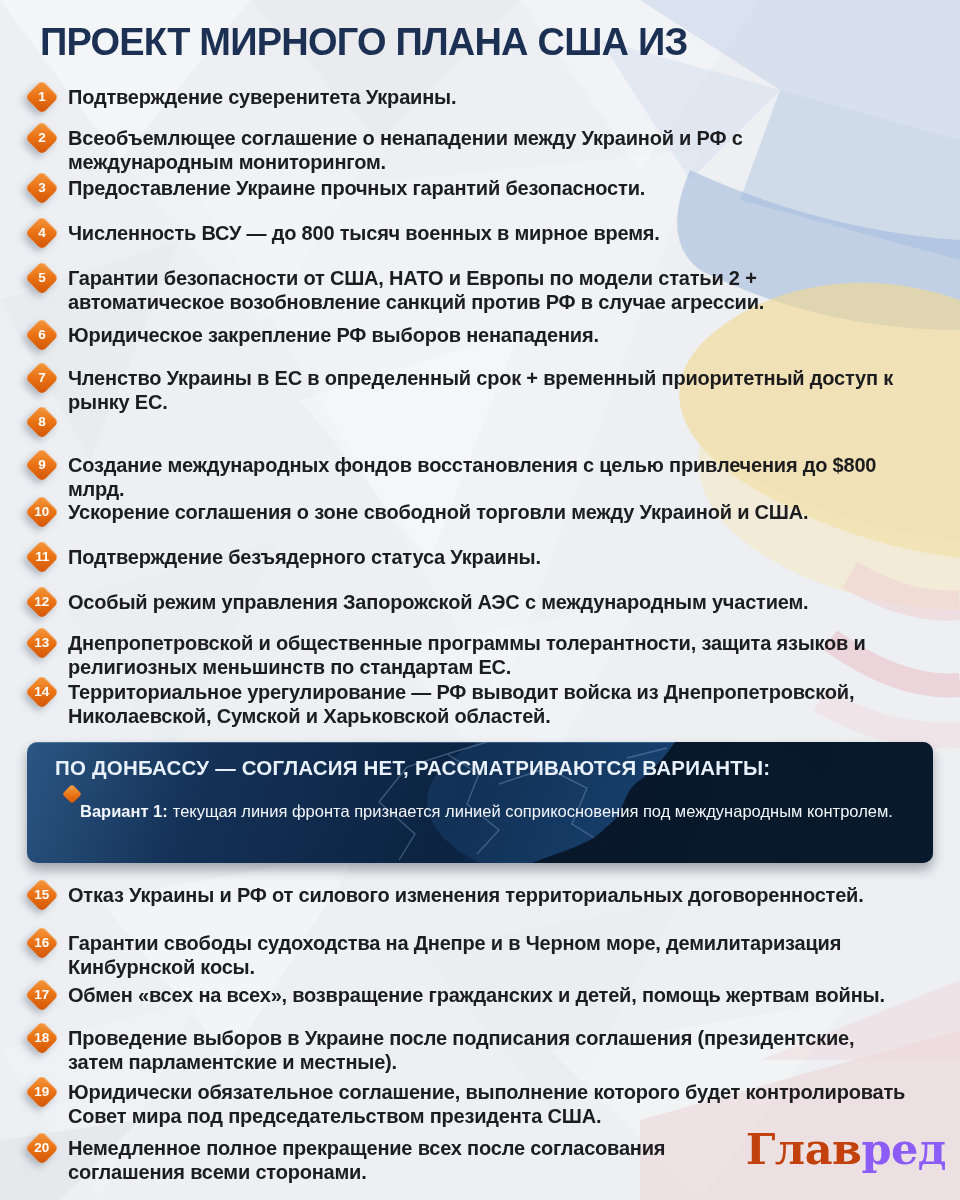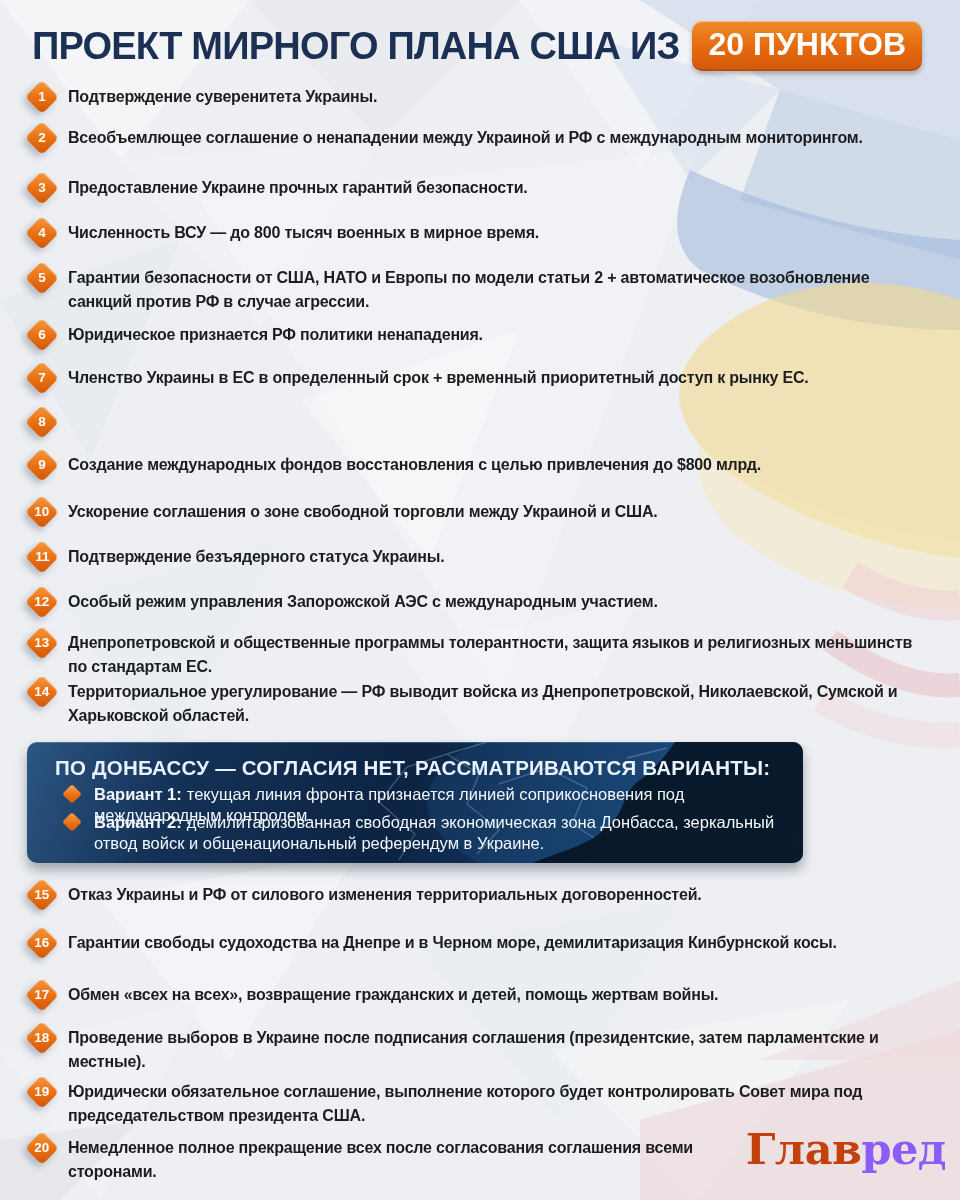--- a/index.html
+++ b/index.html
@@ -4,55 +4,55 @@
 <style>
   html,body{margin:0;padding:0;}
   body{font-family:"Liberation Sans", sans-serif; background:#cfd3d8;}
   .canvas{
     position:relative; width:960px; height:1200px; margin:0 auto;
     background:#edeff2; overflow:hidden;
   }
   .bg-svg{position:absolute; inset:0; z-index:0;}
 
   
-  .header{position:absolute; top:21px; left:32px; right:16px; z-index:2;
+  .header{position:absolute; top:21px; left:40px; right:16px; z-index:2;
     display:flex; align-items:center; gap:13px;}
   .title{font-size:38px; font-weight:bold; color:#1c3054; letter-spacing:-0.8px; white-space:nowrap;}
   .badge{
     background:linear-gradient(180deg,#f08a2a 0%,#e4690e 55%,#d2580b 100%);
     color:#fff; font-size:32px; font-weight:bold; padding:5px 16px 8px;
     border-radius:10px; white-space:nowrap;
     box-shadow:0 3px 5px rgba(0,0,0,.25), inset 0 1px 0 rgba(255,255,255,.45), inset 0 -2px 0 rgba(0,0,0,.12);
   }
 
   
   .item{position:absolute; left:27px; z-index:2; display:flex; align-items:flex-start;}
   .marker{
     flex:0 0 auto; width:24px; height:24px; margin-left:3px;
     transform:rotate(45deg); border-radius:5px;
     background:linear-gradient(135deg,#f59b42 0%,#ea7315 48%,#d05407 100%);
     box-shadow:0 5px 7px rgba(120,132,148,.5), inset 0 1px 0 rgba(255,255,255,.3);
     display:flex; align-items:center; justify-content:center;
   }
   .marker span{transform:rotate(-45deg); color:#fff; font-size:13.5px; font-weight:bold; line-height:1;}
-  .itext{margin-left:14px; font-size:16px; line-height:24px; color:#1d1d20;
+  .itext{margin-left:14px; font-size:20px; line-height:24px; color:#1d1d20;
     font-weight:600; letter-spacing:-0.2px; max-width:845px;}
   .w700 .itext{max-width:700px;}
 
   
   .donbas{
-    position:absolute; left:27px; top:742px; width:776px; height:121px; z-index:2;
+    position:absolute; left:27px; top:742px; width:906px; height:121px; z-index:2;
     border-radius:10px; overflow:hidden;
     background:linear-gradient(110deg,#2b5683 0%,#143156 20%,#0c2342 48%,#16406e 80%,#1d4d82 100%);
     box-shadow:0 7px 12px rgba(20,30,45,.35), inset 0 1px 0 rgba(150,180,215,.35);
   }
   .donbas-map{position:absolute; inset:0;}
   .donbas-heading{position:absolute; left:28px; top:14px; font-size:20.5px; font-weight:bold;
     color:#e8f0fa; letter-spacing:.2px; z-index:2;}
-  .variant{position:absolute; left:38px; z-index:2; display:flex; align-items:flex-start;}
+  .variant{position:absolute; left:38px; z-index:2; display:flex; align-items:flex-start;flex-direction:column;}
   .variant .bullet{flex:0 0 auto; width:14px; height:14px; margin-top:3px;
     transform:rotate(45deg); border-radius:3px;
     background:linear-gradient(135deg,#f7a44d 0%,#e96f12 60%,#d55709 100%);}
   .vtext{margin-left:15px; color:#f3f7fb; font-size:16.5px; line-height:21px;}
   .vlabel{font-weight:bold; margin-right:5px;}
   .variant-1{top:42px;}
   .variant-2{top:70px;}
   .variant-2 .vtext{max-width:750px;}
 
   
@@ -94,21 +94,20 @@
     <path d="M850,575 Q910,610 960,605" stroke="#f0cdd2" stroke-width="30" fill="none" opacity="0.5"></path>
     <path d="M830,640 Q900,690 960,685" stroke="#e8b6bd" stroke-width="24" fill="none" opacity="0.45"></path>
     <path d="M820,700 Q890,740 960,735" stroke="#f2d8da" stroke-width="26" fill="none" opacity="0.4"></path>
 
     <polygon points="640,1120 960,1030 960,1200 640,1200" fill="#ecd3d6" opacity="0.55"></polygon>
     <polygon points="760,1060 960,980 960,1060" fill="#f0dadc" opacity="0.5"></polygon>
   </svg>
 
   <div class="header">
     <span class="title">ПРОЕКТ МИРНОГО ПЛАНА США ИЗ</span>
-    <span class="badge">20 ПУНКТОВ</span>
   </div>
 
   <div class="item" style="top:85px">
       <div class="marker">
         <span>1</span>
       </div>
       <div class="itext">Подтверждение суверенитета Украины.</div>
     </div>
   <div class="item" style="top:126px">
       <div class="marker">
@@ -131,21 +130,21 @@
   <div class="item" style="top:266px">
       <div class="marker">
         <span>5</span>
       </div>
       <div class="itext">Гарантии безопасности от США, НАТО и Европы по модели статьи 2 + автоматическое возобновление санкций против РФ в случае агрессии.</div>
     </div>
   <div class="item" style="top:323px">
       <div class="marker">
         <span>6</span>
       </div>
-      <div class="itext">Юридическое признается РФ политики ненападения.</div>
+      <div class="itext">Юридическое закрепление РФ выборов ненападения.</div>
     </div>
   <div class="item" style="top:366px">
       <div class="marker">
         <span>7</span>
       </div>
       <div class="itext">Членство Украины в ЕС в определенный срок + временный приоритетный доступ к рынку ЕС.</div>
     </div>
   <div class="item" style="top:410px">
       <div class="marker">
         <span>8</span>
@@ -192,24 +191,20 @@
     <svg class="donbas-map" width="906" height="121" viewBox="0 0 906 121">
       <ellipse cx="600" cy="60" rx="200" ry="90" fill="#2b649f" opacity="0.22"></ellipse>
       <path d="M380,25 L420,12 L452,32 L440,62 L472,88 L450,112 M472,42 L520,26 L560,46 L545,82 L580,104 M600,16 L640,6 M420,12 L460,0 M352,60 L380,25 M352,60 L388,92 L372,118" stroke="#8fb4d9" stroke-width="1.4" fill="none" opacity="0.35"></path>
       <path d="M648,0 L906,0 L906,121 L505,121 C545,106 565,101 578,86 C602,70 592,50 616,36 C632,22 640,12 648,0 Z" fill="#071526" opacity="0.93"></path>
     </svg>
     <div class="donbas-heading">ПО ДОНБАССУ — СОГЛАСИЯ НЕТ, РАССМАТРИВАЮТСЯ ВАРИАНТЫ:</div>
     <div class="variant variant-1">
       <div class="bullet"></div>
       <div class="vtext"><span class="vlabel">Вариант 1:</span><span>текущая линия фронта признается линией соприкосновения под международным контролем.</span></div>
     </div>
-    <div class="variant variant-2">
-      <div class="bullet"></div>
-      <div class="vtext"><span class="vlabel">Вариант 2:</span><span>демилитаризованная свободная экономическая зона Донбасса, зеркальный отвод войск и общенациональный референдум в Украине.</span></div>
-    </div>
   </div>
 
   <div class="item" style="top:883px">
       <div class="marker">
         <span>15</span>
       </div>
       <div class="itext">Отказ Украины и РФ от силового изменения территориальных договоренностей.</div>
     </div>
   <div class="item" style="top:931px">
       <div class="marker">

